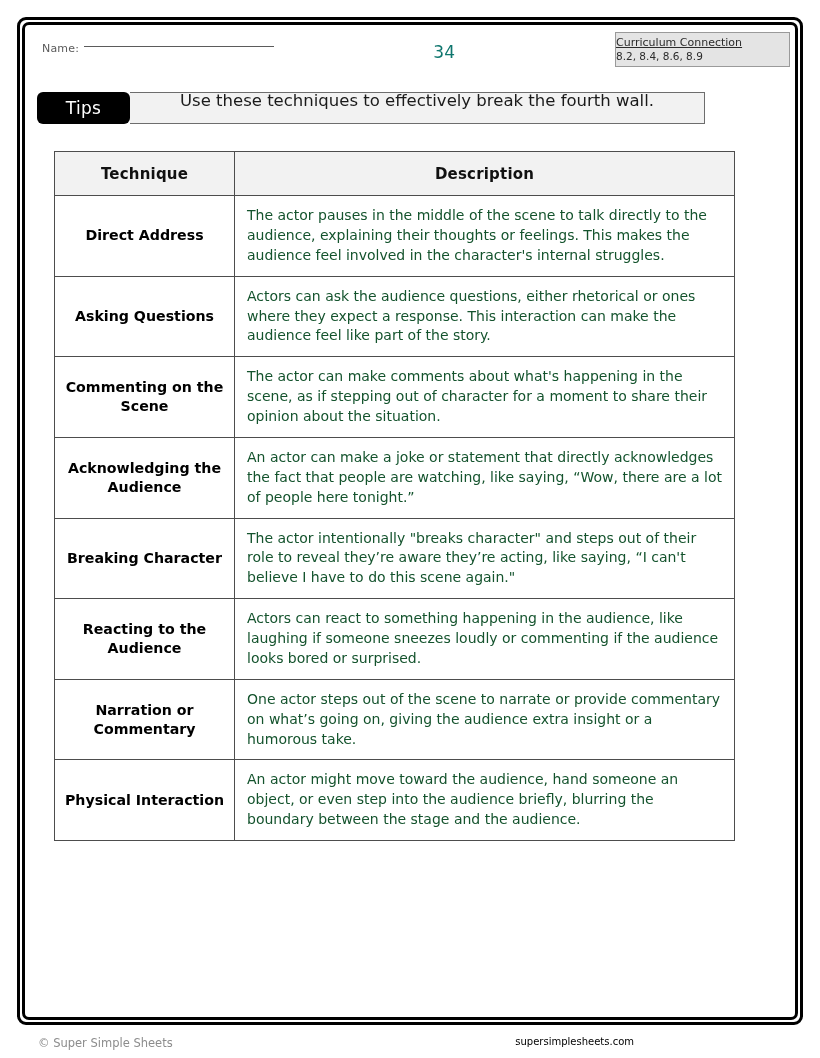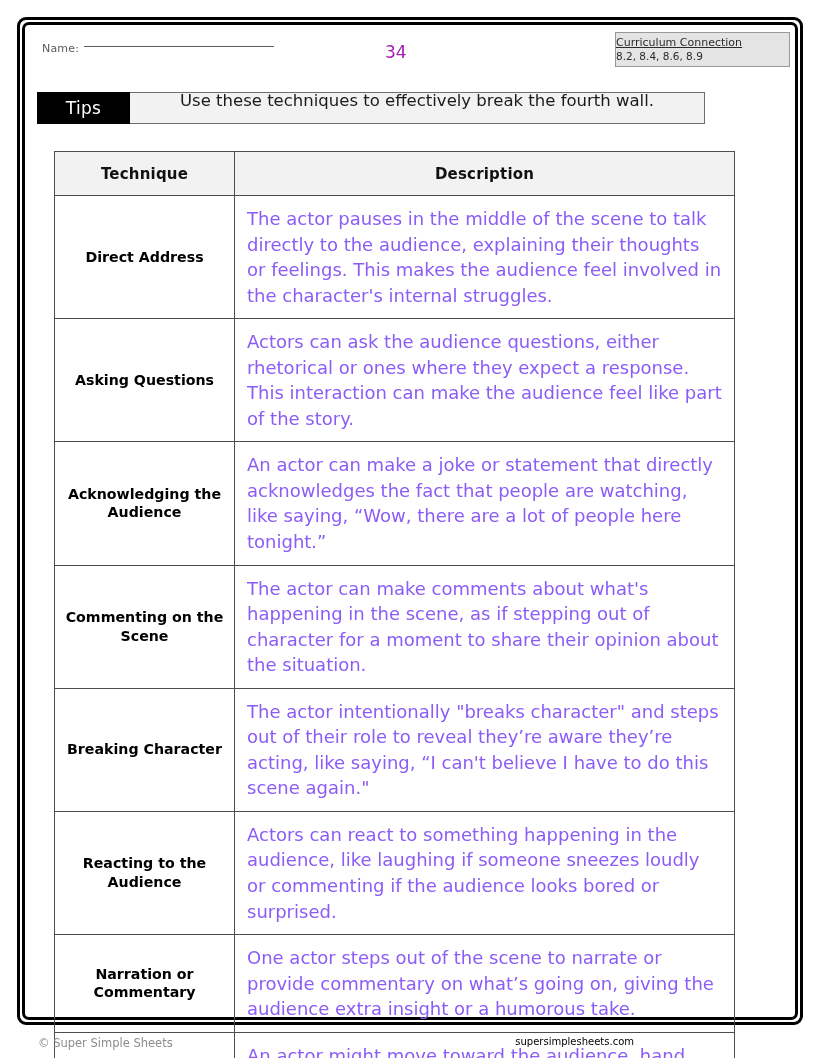--- a/index.html
+++ b/index.html
@@ -62,23 +62,23 @@
     width: 190px;
     border-bottom: 1.6px solid #5b5b5b;
     margin-left: 5px;
     transform: translateY(-2px);
   }
   .page-number {
     position: absolute;
     left: 355px;
     top: 12px;
     width: 70px;
-    text-align: left;
+    text-align: right;
     font-size: 17px;
-    color: #a21caf;
+    color: #0f766e;
   }
   .curriculum-box {
     position: absolute;
     right: 0px;
     top: 2px;
     width: 175px;
     height: 35px;
     background: #e4e4e4;
     border: 1.2px solid #9a9a9a;
     box-sizing: border-box;
@@ -109,20 +109,21 @@
   }
   .tips-tag {
     width: 93px;
     background: #000000;
     color: #ffffff;
     display: flex;
     align-items: center;
     justify-content: center;
     font-size: 17px;
     letter-spacing: 0.3px;
+    border-radius: 6px;
   }
   .tips-text {
     flex: 1;
     background: #f2f2f2;
     border: 1.3px solid #6d6d6d;
     border-left: none;
     box-sizing: border-box;
     display: flex;
     align-items: center;
     justify-content: center;
@@ -160,22 +161,22 @@
     text-align: center;
     font-size: 14.2px;
     font-weight: bold;
     color: #000000;
     line-height: 1.32;
     padding: 6px 8px;
   }
   .tips-table td.description {
     text-align: left;
     vertical-align: middle;
-    font-size: 18px;
-    color: #8b5cf6;
+    font-size: 14px;
+    color: #14532d;
     line-height: 1.42;
     padding: 10px 12px 10px 12px;
   }
 
   
   .footer {
     position: absolute;
     left: 8px;
     top: 1034px;
     width: 656px;
@@ -238,26 +239,26 @@
   <tbody>
     <tr>
       <td class="technique">Direct Address</td>
       <td class="description">The actor pauses in the middle of the scene to talk directly to the audience, explaining their thoughts or feelings. This makes the audience feel involved in the character's internal struggles.</td>
     </tr>
     <tr>
       <td class="technique">Asking Questions</td>
       <td class="description">Actors can ask the audience questions, either rhetorical or ones where they expect a response. This interaction can make the audience feel like part of the story.</td>
     </tr>
     <tr>
+      <td class="technique">Commenting on the Scene</td>
+      <td class="description">The actor can make comments about what's happening in the scene, as if stepping out of character for a moment to share their opinion about the situation.</td>
+    </tr>
+    <tr>
       <td class="technique">Acknowledging the Audience</td>
       <td class="description">An actor can make a joke or statement that directly acknowledges the fact that people are watching, like saying, “Wow, there are a lot of people here tonight.”</td>
-    </tr>
-    <tr>
-      <td class="technique">Commenting on the Scene</td>
-      <td class="description">The actor can make comments about what's happening in the scene, as if stepping out of character for a moment to share their opinion about the situation.</td>
     </tr>
     <tr>
       <td class="technique">Breaking Character</td>
       <td class="description">The actor intentionally "breaks character" and steps out of their role to reveal they’re aware they’re acting, like saying, “I can't believe I have to do this scene again."</td>
     </tr>
     <tr>
       <td class="technique">Reacting to the Audience</td>
       <td class="description">Actors can react to something happening in the audience, like laughing if someone sneezes loudly or commenting if the audience looks bored or surprised.</td>
     </tr>
     <tr>

